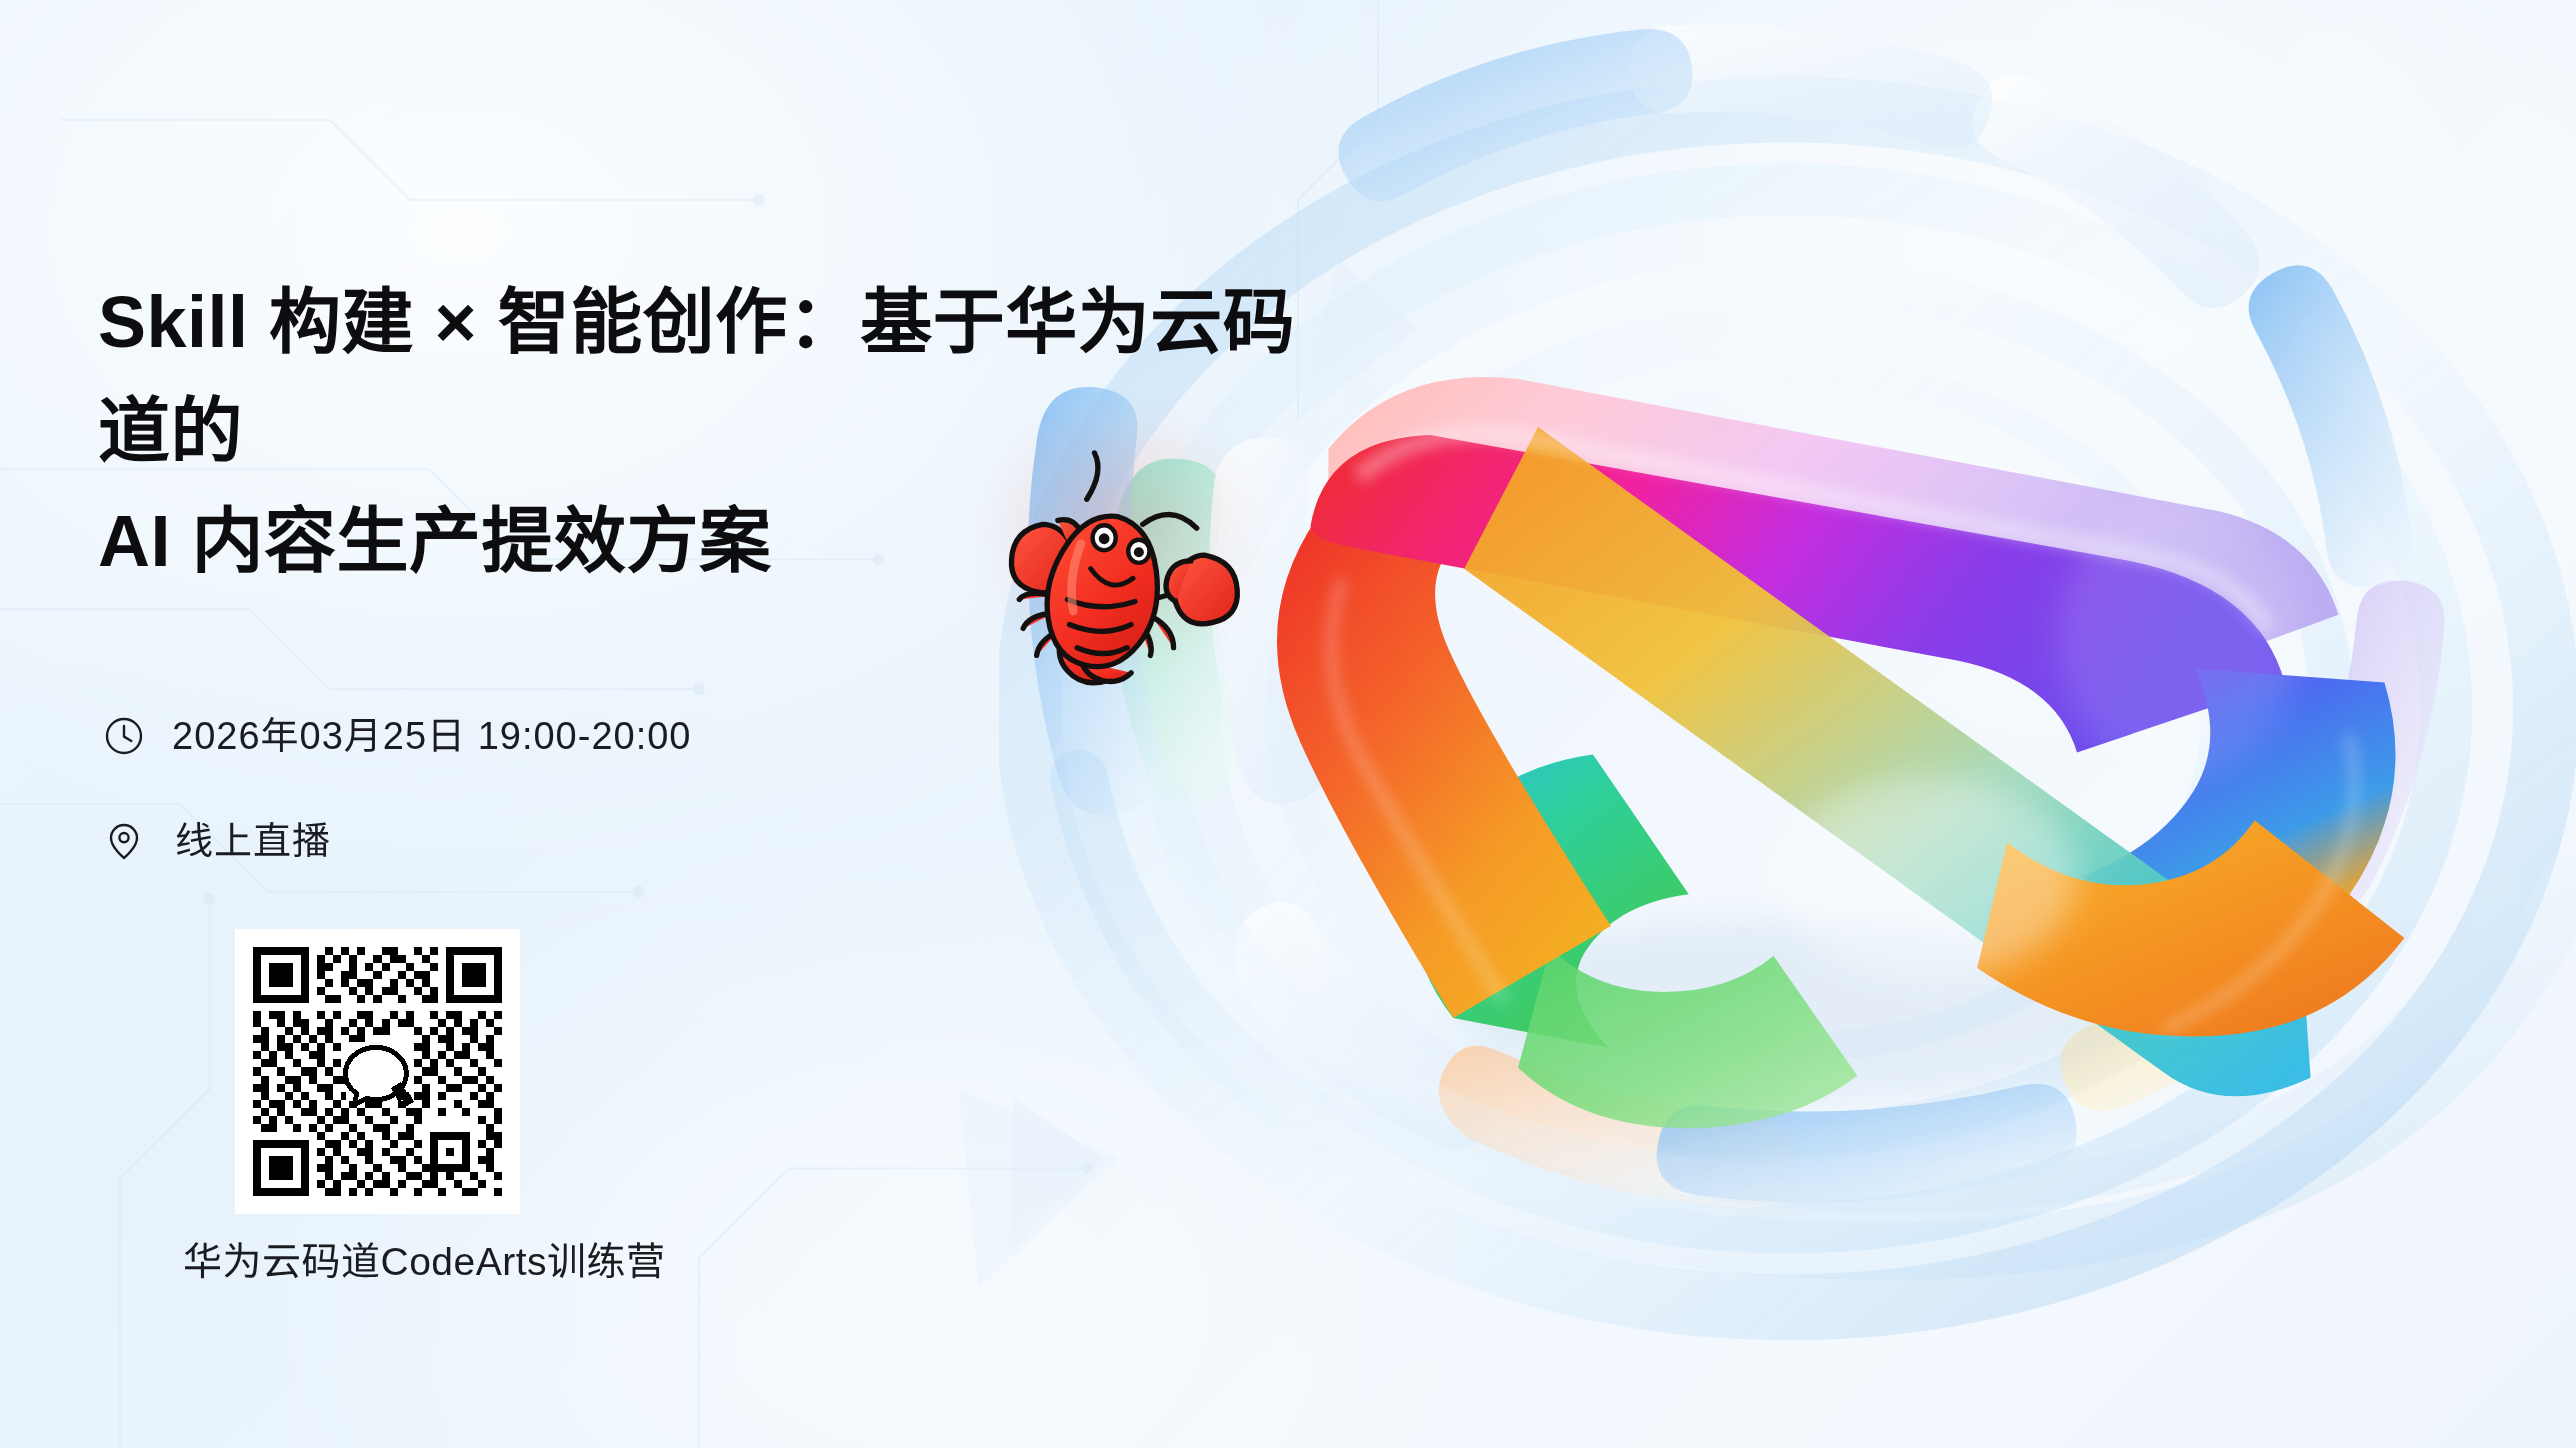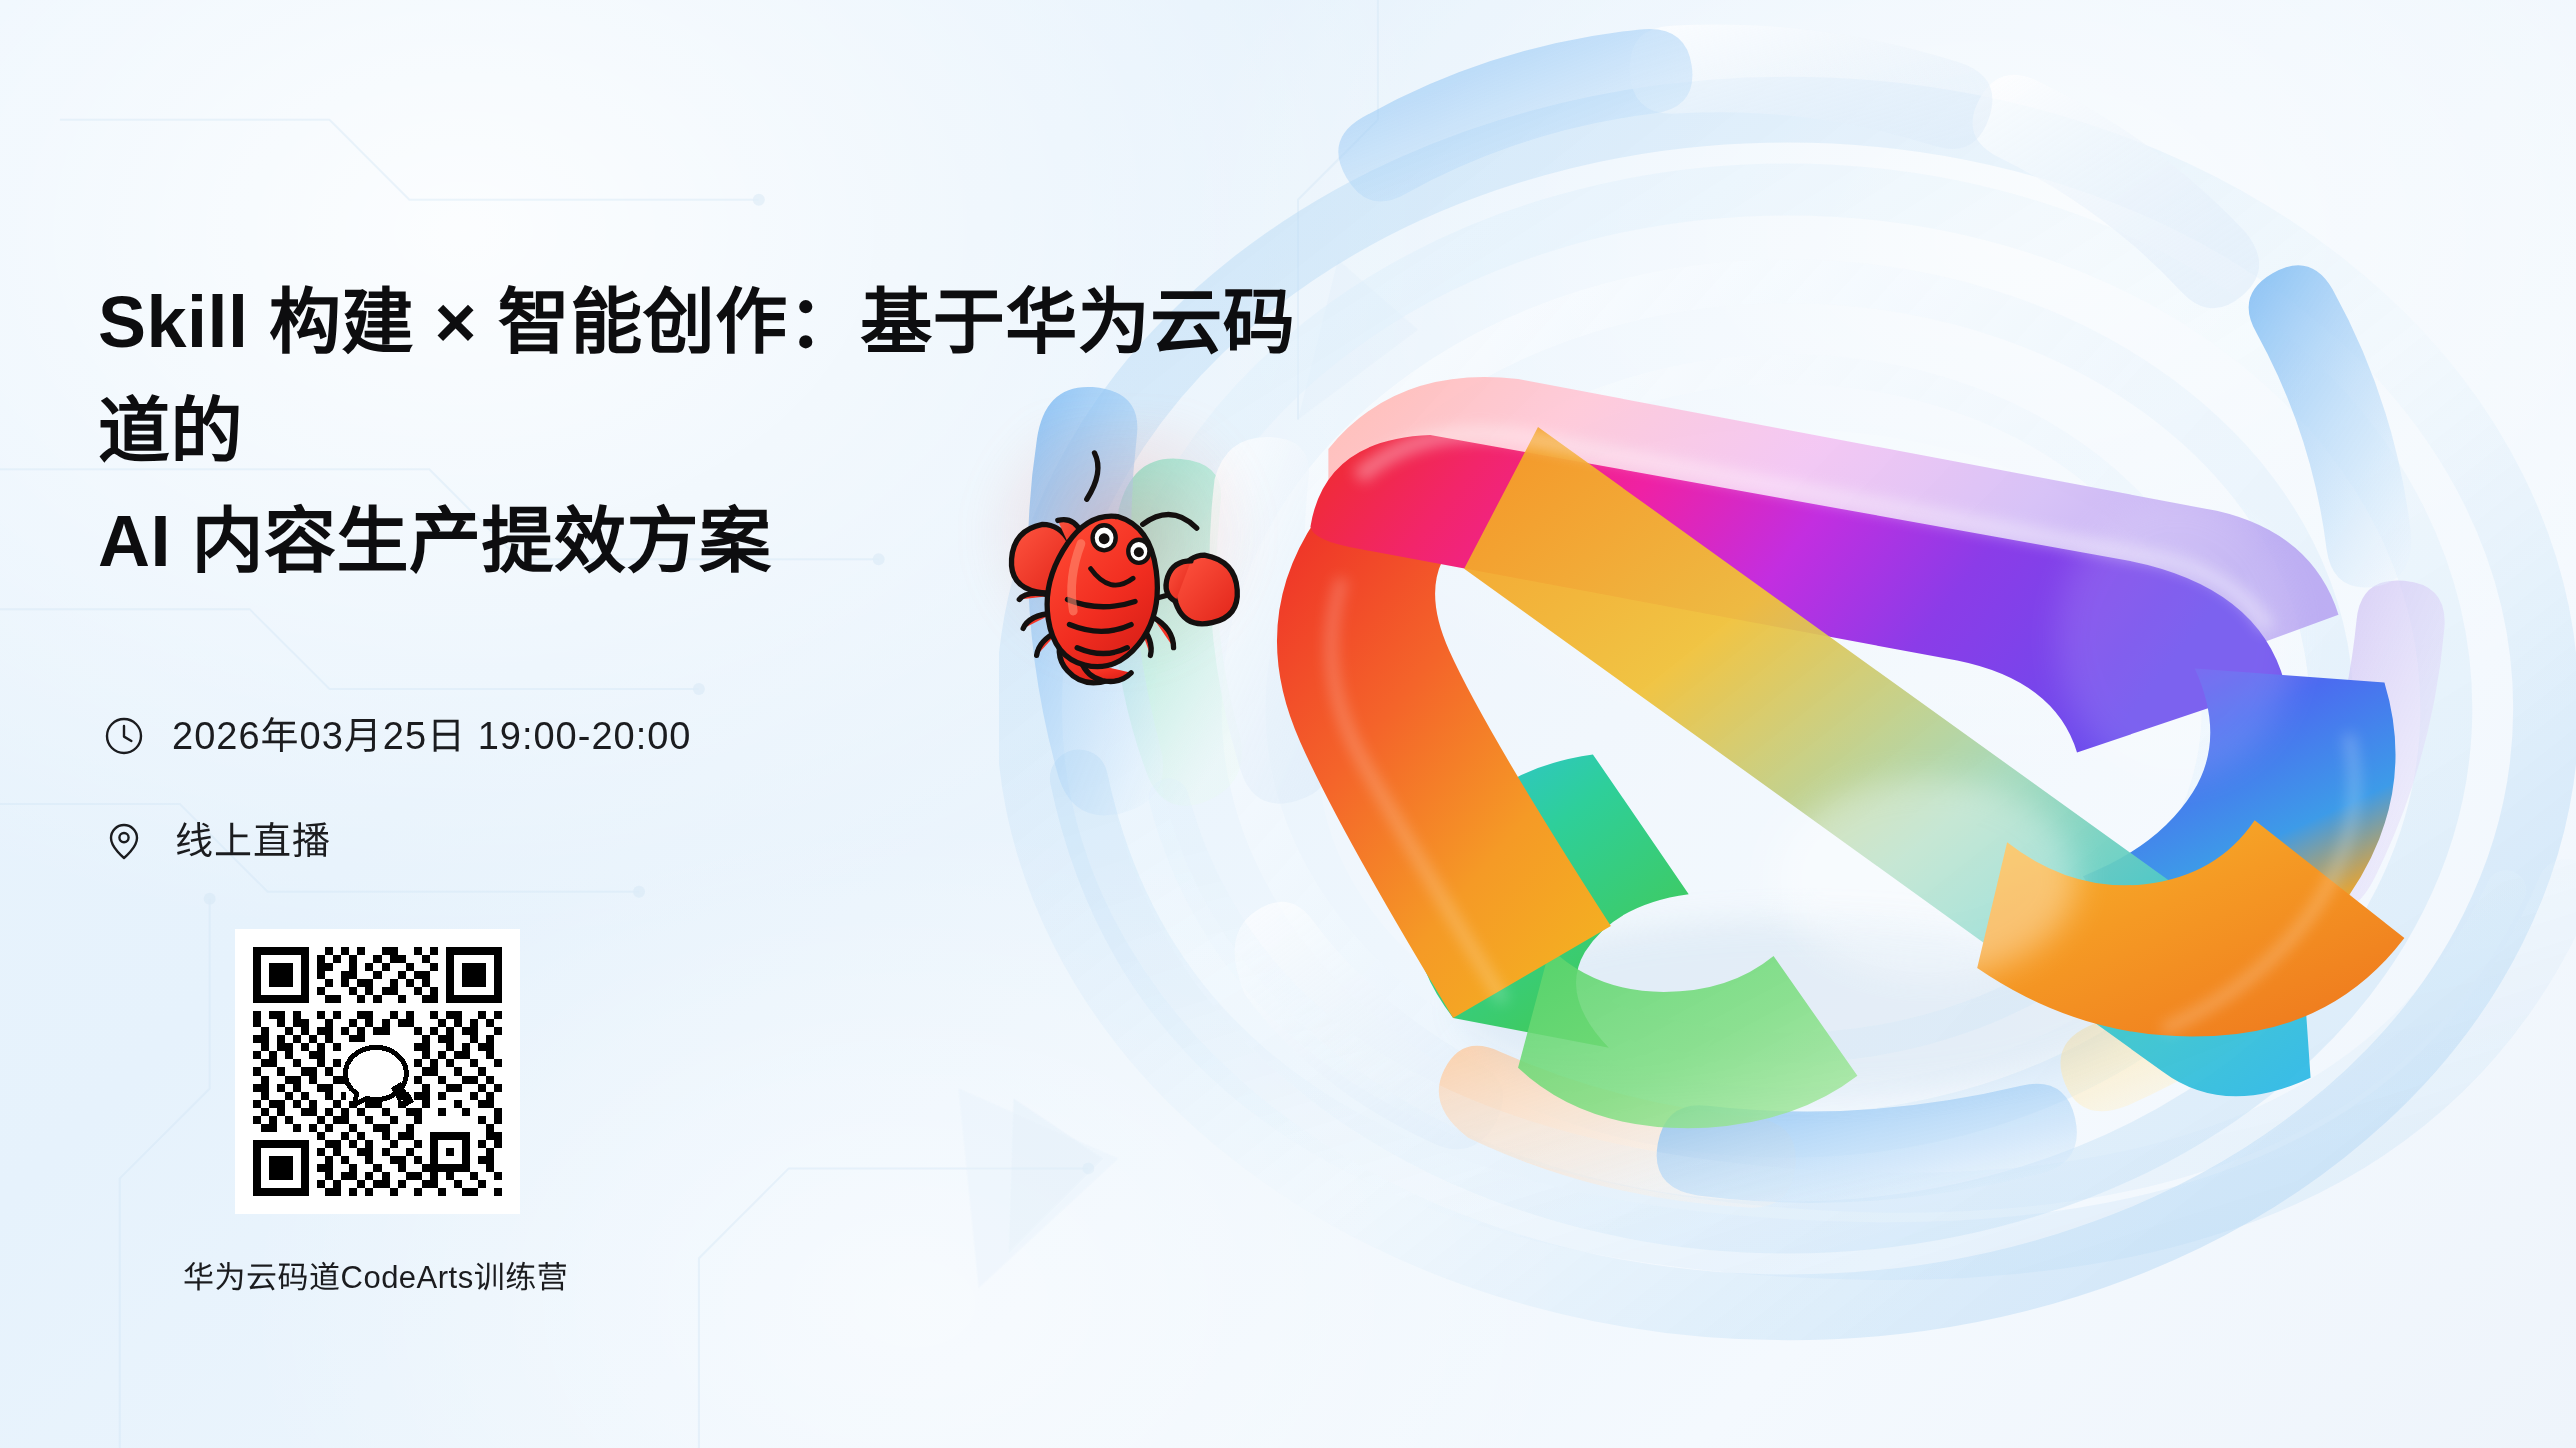--- a/index.html
+++ b/index.html
@@ -112,23 +112,23 @@
   .qr-card {
     width: 285px;
     height: 285px;
     background: #ffffff;
     padding: 10px;
     box-sizing: border-box;
     display: block;
   }
   .qr-canvas { display: block; width: 100%; height: 100%; }
   .qr-caption {
-    margin-top: 38px;
+    margin-top: 16px;
     text-align: center;
-    font-size: 31px;
+    font-size: 39px;
     color: #1b1c1f;
     letter-spacing: 0.5px;
     white-space: nowrap;
     margin-left: -52px;
   }
 
   
   #lobster {
     position: absolute;
     left: 973px;

